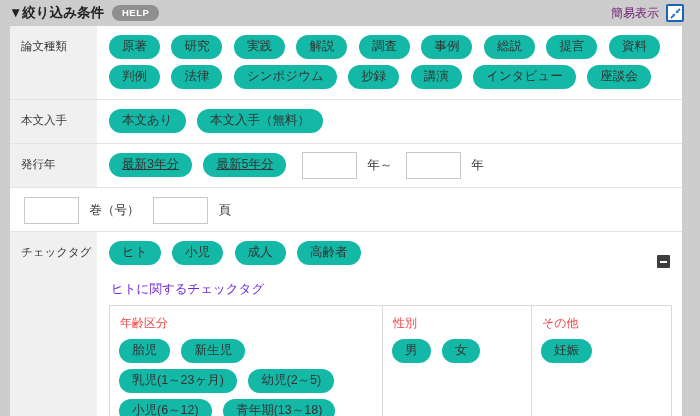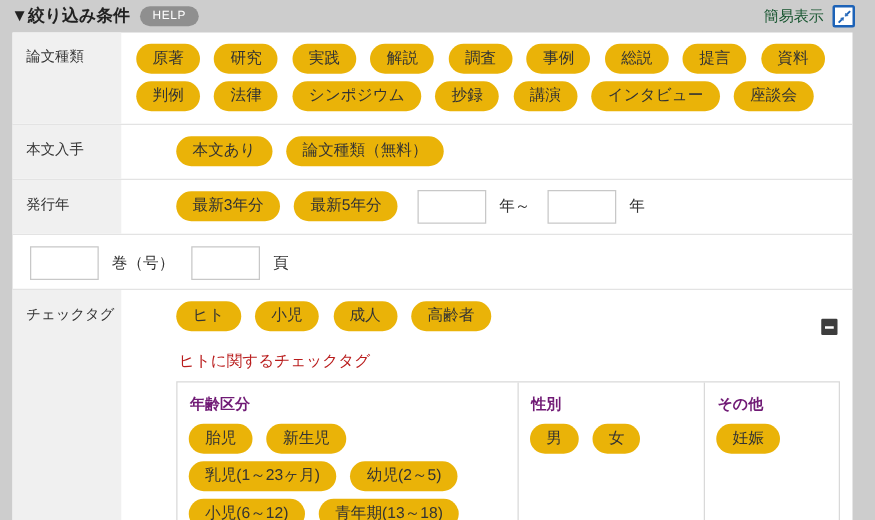--- a/index.html
+++ b/index.html
@@ -21,73 +21,73 @@
     font-size:13.5px;
     font-weight:bold;
     color:#222;
     cursor:pointer;
   }
   .help-badge {
     margin-left:8px;
     background:#8f8f8f;
     color:#fff;
     font-size:9.5px;
-    font-weight:normal;
+    font-weight:bold;
     letter-spacing:.5px;
     padding:2px 10px 3px;
     border-radius:10px;
     cursor:pointer;
   }
   .hdr-right { margin-left:auto; display:flex; align-items:center; }
-  .simple-view { font-size:12px; color:#14532d; cursor:pointer; }
+  .simple-view { font-size:12px; color:#701a75; cursor:pointer; }
   .collapse-btn {
     margin-left:7px;
     width:18px; height:18px;
     background:#fff;
     border:2px solid #1c62b7;
     border-radius:2px;
     display:flex; align-items:center; justify-content:center;
     cursor:pointer;
     padding:0;
   }
   
   .panel {
     margin-left:10px;
     width:672px;
     background:#fff;
   }
   .row { display:flex; }
-  .row + .row { border-top:1px solid #e3e3e3;gap:32px; }
+  .row + .row { border-top:1px solid #e3e3e3; }
   .row-label {
     flex:none;
     width:87px;
     background:#f0f0f0;
     padding:13px 4px 0 11px;
     font-size:11.5px;
     color:#333;
     line-height:1.25;
   }
   .row-content {
     flex:1;
     padding:6px 10px 7px 12px;
     font-size:12.5px;
   }
   .pill {
     display:inline-block;
     margin:3px 8px 3px 0;
     padding:4px 13px 5px;
-    background:#eab308;
+    background:#14b8a6;
     border-radius:14px;
     font-size:12.5px;
     color:#333;
     line-height:1.2;
     cursor:pointer;
     white-space:nowrap;
   }
-  .inline-mid { vertical-align:middle; }
+  .inline-mid { vertical-align:middle;text-decoration:underline; }
   .num-input {
     width:55px; height:27px;
     border:1px solid #c8c8c8;
     background:#fff;
     vertical-align:middle;
     margin:0 0 0 4px;
     font-size:12.5px;
     padding:2px 5px;
   }
   .suffix { margin:0 6px 0 7px; font-size:12.5px; vertical-align:middle; }
@@ -104,33 +104,33 @@
     cursor:pointer;
     flex:none;
   }
   .minus-btn::after {
     content:"";
     position:absolute;
     left:3px; top:5.5px;
     width:7px; height:2px;
     background:#fff;
   }
-  .sub-title { margin:13px 0 7px 2px; font-size:12.5px; color:#b91c1c; }
+  .sub-title { margin:13px 0 7px 2px; font-size:12.5px; color:#6d28d9; }
   .sub-box {
     display:flex;
     border:1px solid #d9d9d9;
     min-height:93px;
     margin-bottom:3px;
   }
   .sub-col { padding:7px 9px; }
   .sub-col + .sub-col { border-left:1px solid #d9d9d9; }
   .sub-col-age   { width:272px; flex:none; }
   .sub-col-sex   { width:149px; flex:none; }
   .sub-col-other { flex:1; }
-  .sub-col-head { font-size:12px; color:#701a75; margin:2px 0 4px 1px;font-weight:bold; }
+  .sub-col-head { font-size:12px; color:#ef4444; margin:2px 0 4px 1px; }
 </style>
 </head>
 <body>
 
 <div class="hdr">
   <span class="hdr-title">▼絞り込み条件</span>
   <span class="help-badge">HELP</span>
   <span class="hdr-right">
     <span class="simple-view">簡易表示</span>
     <button class="collapse-btn">
@@ -169,21 +169,21 @@
       <span class="pill">講演</span>
       <span class="pill">インタビュー</span>
       <span class="pill">座談会</span>
     </div>
   </div>
 
   <div class="row">
     <div class="row-label">本文入手</div>
     <div class="row-content">
       <span class="pill">本文あり</span>
-      <span class="pill">論文種類（無料）</span>
+      <span class="pill">本文入手（無料）</span>
     </div>
   </div>
 
   <div class="row">
     <div class="row-label">発行年</div>
     <div class="row-content">
       <span class="pill inline-mid">最新3年分</span>
       <span class="pill inline-mid">最新5年分</span>
       <input class="num-input" value="" style="">
       <span class="suffix">年～</span>

